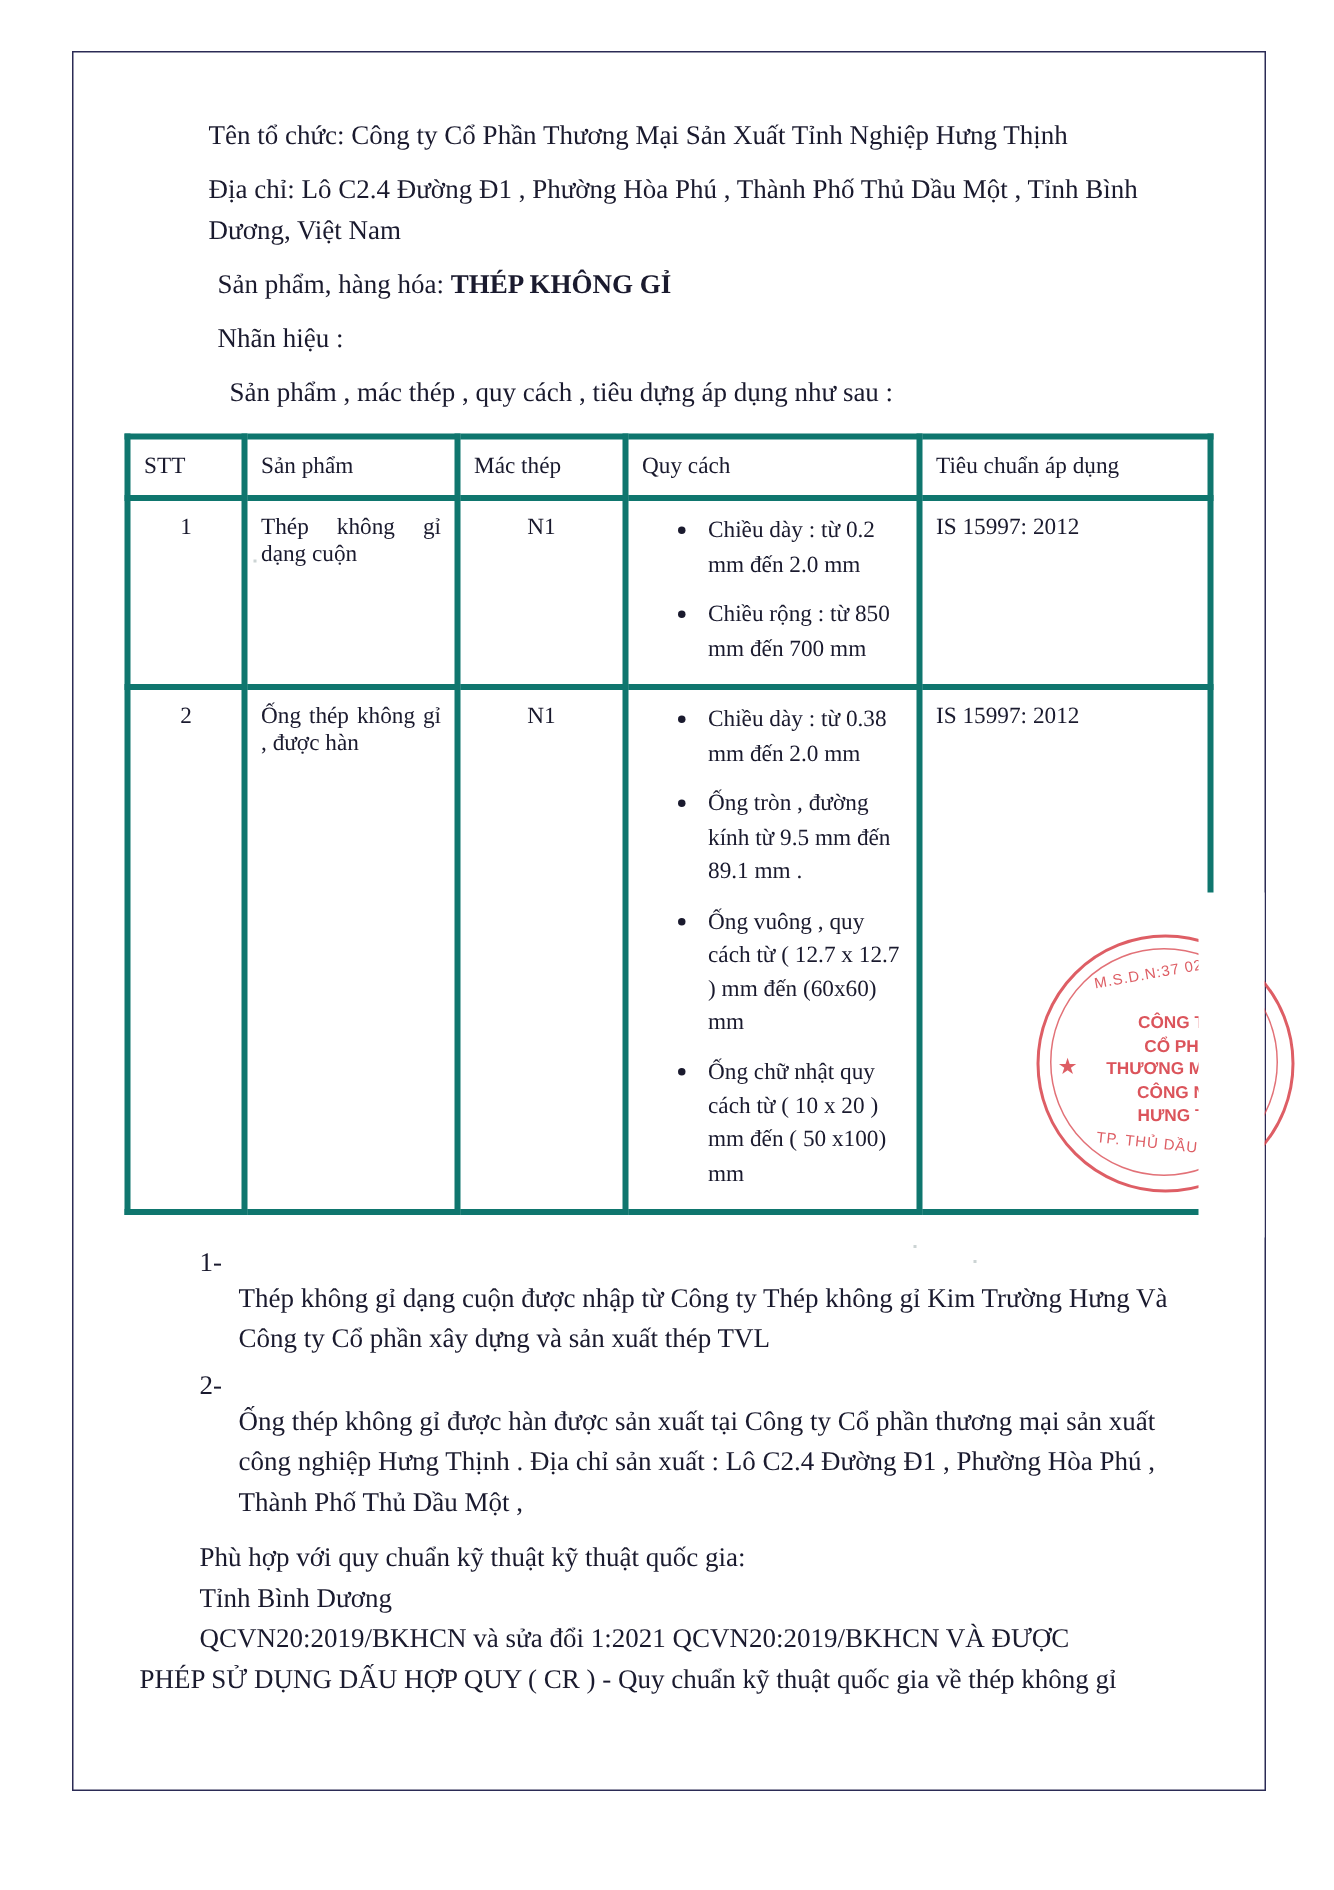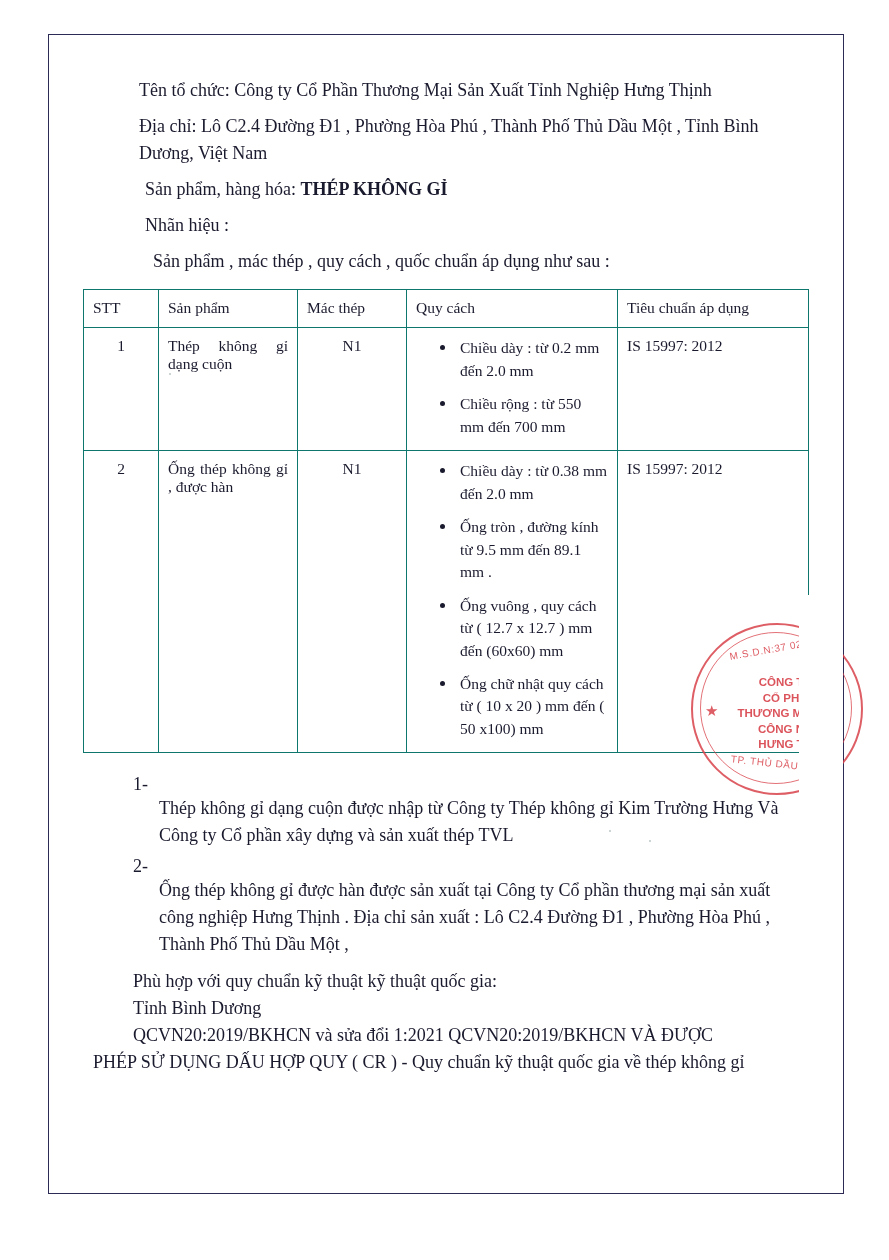--- a/index.html
+++ b/index.html
@@ -81,21 +81,21 @@
   .bold { font-weight: bold; }
 
   
   table.spec {
     width: 100%;
     border-collapse: collapse;
     margin-top: 14px;
     font-size: 15.5px;
   }
   table.spec th, table.spec td {
-    border: 1px solid #0f766e;
+    border: 4px solid #0f766e;
     vertical-align: top;
     padding: 9px 9px 10px 9px;
     font-weight: normal;
   }
   table.spec th { text-align: left; }
   .col-stt { width: 56px; text-align: center; }
   .col-sp  { width: 120px; }
   .col-mac { width: 90px; text-align: center; }
   .col-qc  { width: auto; }
   .col-tc  { width: 172px; }
@@ -250,41 +250,41 @@
     <div class="para indent-2">
       <span>Sản phẩm, hàng hóa:</span>
       <span class="bold">THÉP KHÔNG GỈ</span>
     </div>
 
     <div class="para indent-2">
       <span>Nhãn hiệu :</span>
       <span></span>
     </div>
 
-    <div class="para indent-3">Sản phẩm , mác thép , quy cách , quốc chuẩn áp dụng như sau :</div>
+    <div class="para indent-3">Sản phẩm , mác thép , quy cách , tiêu dựng áp dụng như sau :</div>
 
     <table class="spec">
       <thead>
         <tr>
           <th class="col-stt">STT</th>
           <th class="col-sp">Sản phẩm</th>
           <th class="col-mac">Mác thép</th>
           <th class="col-qc">Quy cách</th>
           <th class="col-tc">Tiêu chuẩn áp dụng</th>
         </tr>
       </thead>
       <tbody>
         <tr>
           <td class="col-stt c">1</td>
           <td class="col-sp justify-cell">Thép không gỉ dạng cuộn</td>
           <td class="col-mac c">N1</td>
           <td class="col-qc">
             <ul class="qc">
               <li>Chiều dày : từ 0.2 mm đến 2.0 mm</li>
-              <li>Chiều rộng : từ 550 mm đến 700 mm</li>
+              <li>Chiều rộng : từ 850 mm đến 700 mm</li>
             </ul>
           </td>
           <td class="col-tc">IS 15997: 2012</td>
         </tr>
         <tr>
           <td class="col-stt c">2</td>
           <td class="col-sp justify-cell">Ống thép không gỉ , được hàn</td>
           <td class="col-mac c">N1</td>
           <td class="col-qc">
             <ul class="qc">

